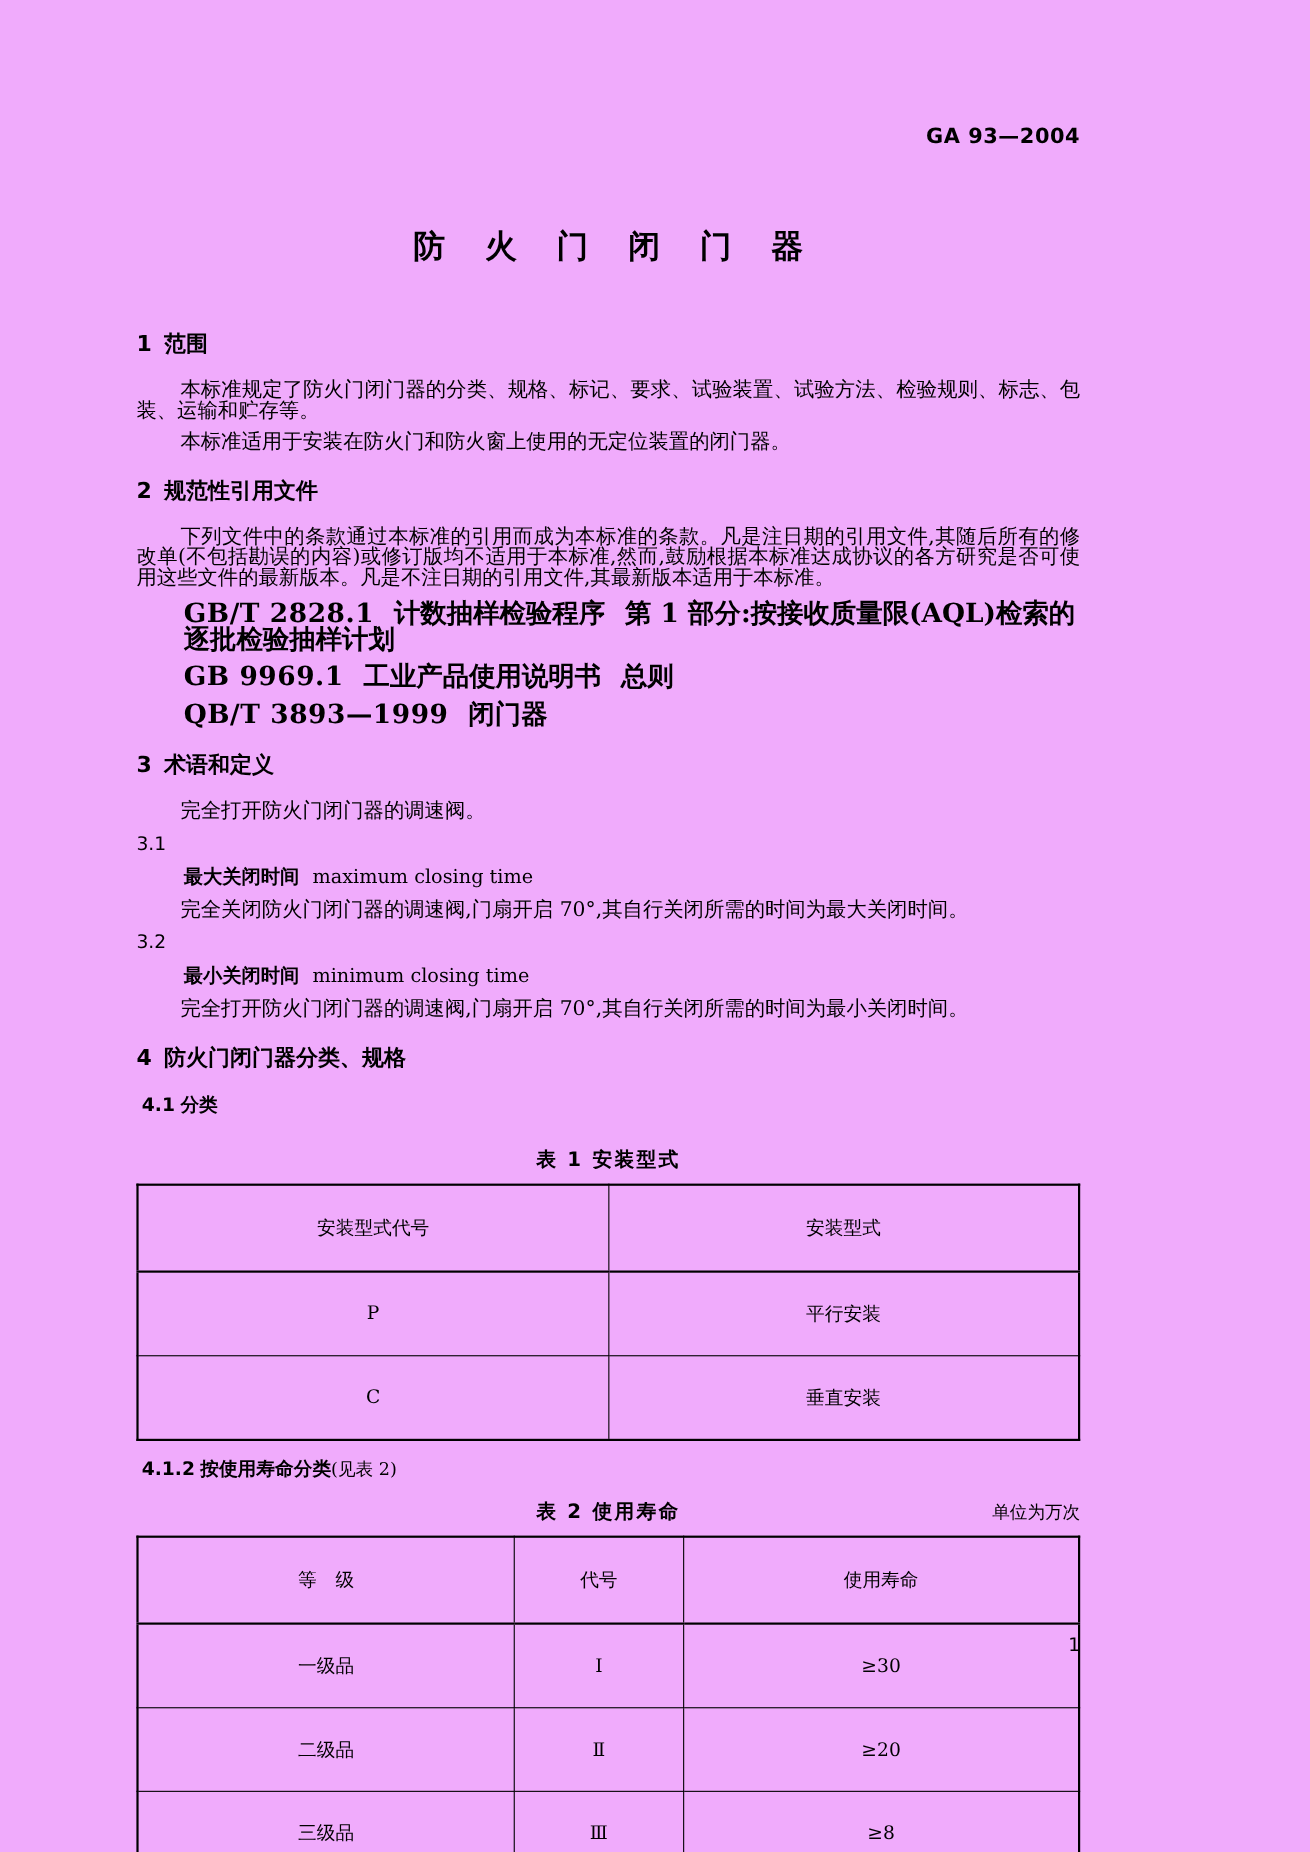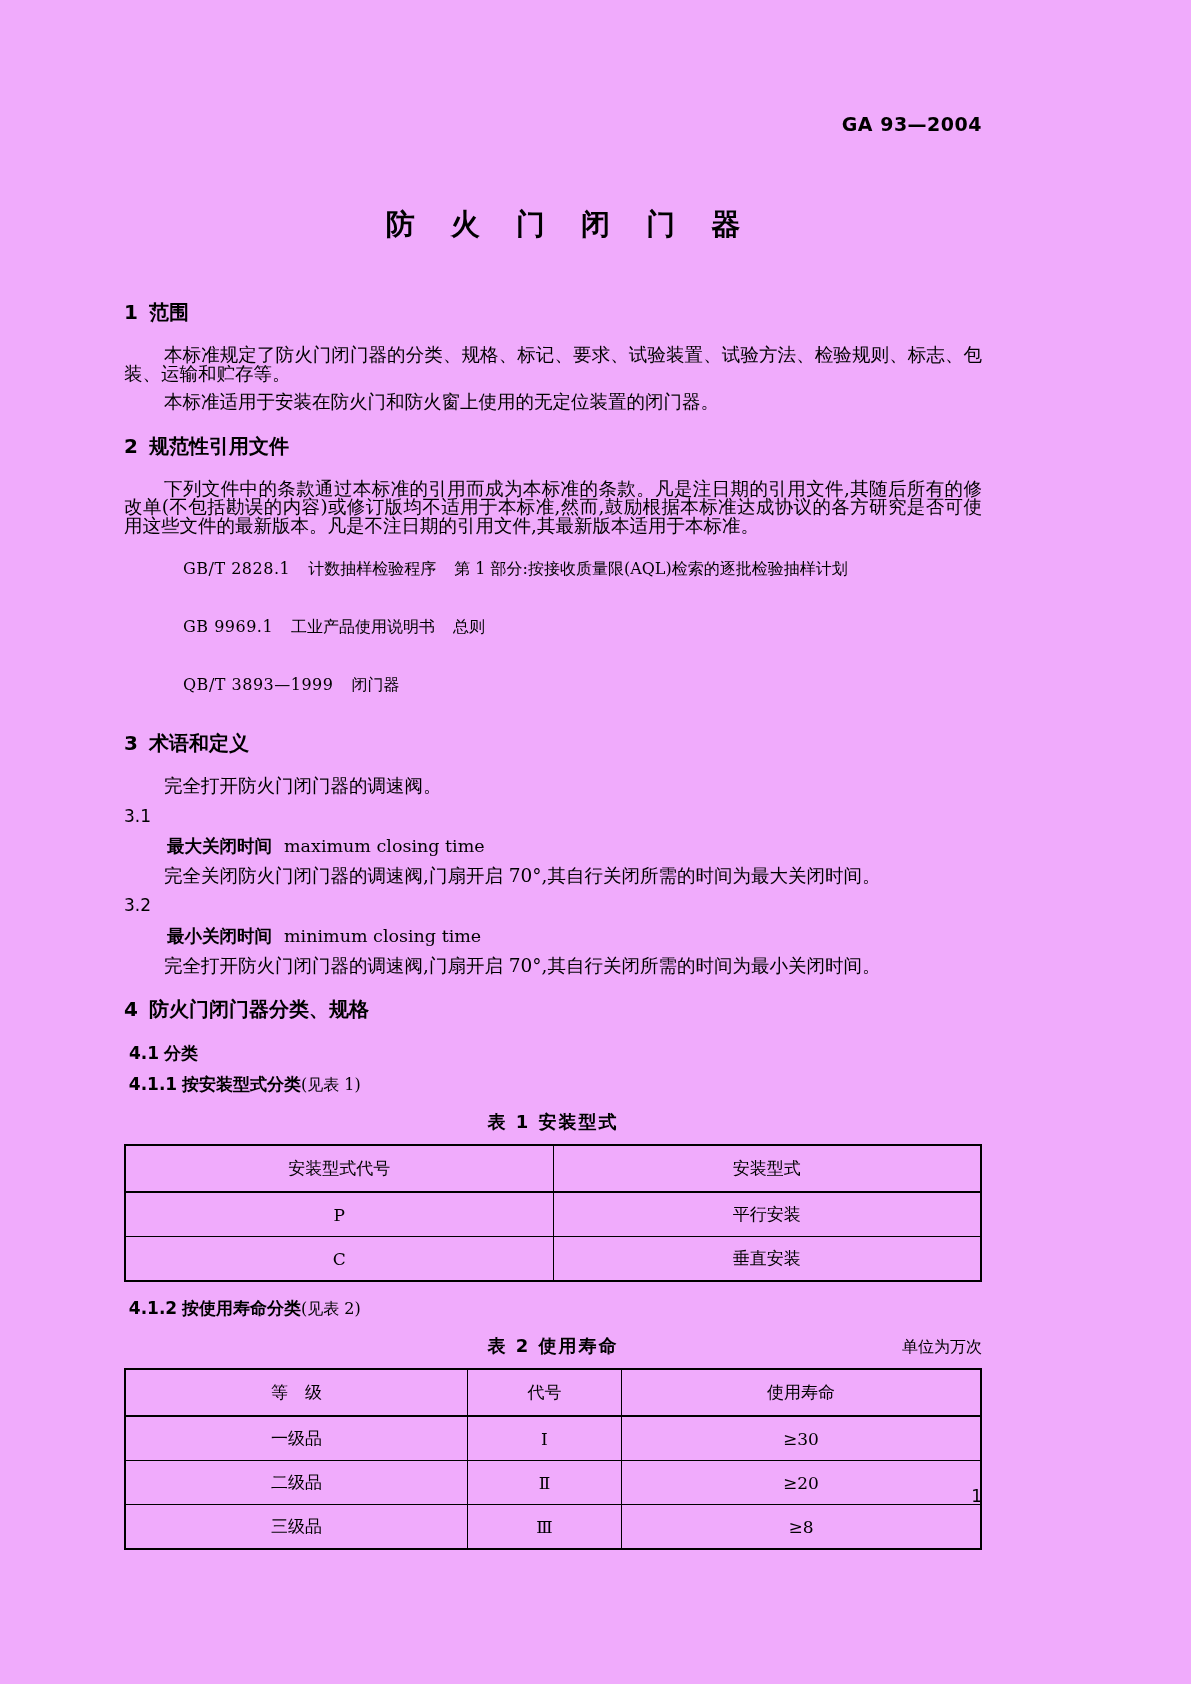--- a/index.html
+++ b/index.html
@@ -36,21 +36,21 @@
     font-family: "DejaVu Sans", "Liberation Sans", sans-serif;
     font-weight: bold;
     font-size: 19px;
     letter-spacing: 0.5px;
     white-space: nowrap;
   }
 
   
   .doc-title {
     position: absolute;
-    left: 10px;
+    left: 0;
     top: 205px;
     width: 858px;
     text-align: center;
     font-family: "DejaVu Sans", "Liberation Sans", sans-serif;
     font-weight: bold;
     font-size: 29px;
     letter-spacing: 13px;
     text-indent: 13px;
   }
 
@@ -114,24 +114,25 @@
     font-size: 18.5px;
     margin: 0;
     line-height: 1.0;
     text-align: justify;
     letter-spacing: 0px;
   }
   p.body.indent {
     text-indent: 40px;
   }
   p.ref {
-    font-size: 16px;
-    margin: 16px;
+    font-size: 24px;
+    margin: 0;
     line-height: 1.0;
     padding-left: 43px;
+    font-weight: bold;
   }
   p.ref .code {
     font-family: "DejaVu Serif", "Liberation Serif", serif;
     letter-spacing: 0.5px;
   }
   p.ref .sep {
     display: inline-block;
     width: 18px;
   }
   .inline-note {
@@ -168,21 +169,21 @@
     border-collapse: collapse;
     font-size: 17px;
     table-layout: fixed;
   }
   table.std th, table.std td {
     border: 1px solid #000000;
     text-align: center;
     height: 43px;
     font-weight: normal;
     font-family: "DejaVu Serif", "Liberation Serif", serif;
-    padding: 0;
+    padding: 16px;
   }
   table.std thead th {
     height: 45px;
   }
   table.std {
     border-top: 2px solid #000;
     border-bottom: 2px solid #000;
     border-left: 2px solid #000;
     border-right: 2px solid #000;
   }
@@ -272,23 +273,20 @@
       <h2 class="clause">
         <span class="num">4</span><span>防火门闭门器分类、规格</span>
       </h2>
       <div class="sp-m"></div>
 
       <h3 class="subclause">
         <span class="num">4.1</span><span>分类</span>
       </h3>
       <div class="sp-xs"></div>
 
-      <h3 class="subclause">
-        <span class="num wide">4.1.1</span><span>按安装型式分类</span><span class="inline-note">(见表 1)</span>
-      </h3>
       <div class="sp-s"></div>
 
       <p class="tbl-caption">表 1  安装型式</p>
       <div class="sp-xs"></div>
 
       <table class="std">
         <colgroup>
             <col style="width:50%">
             <col style="width:50%">
           </colgroup>

